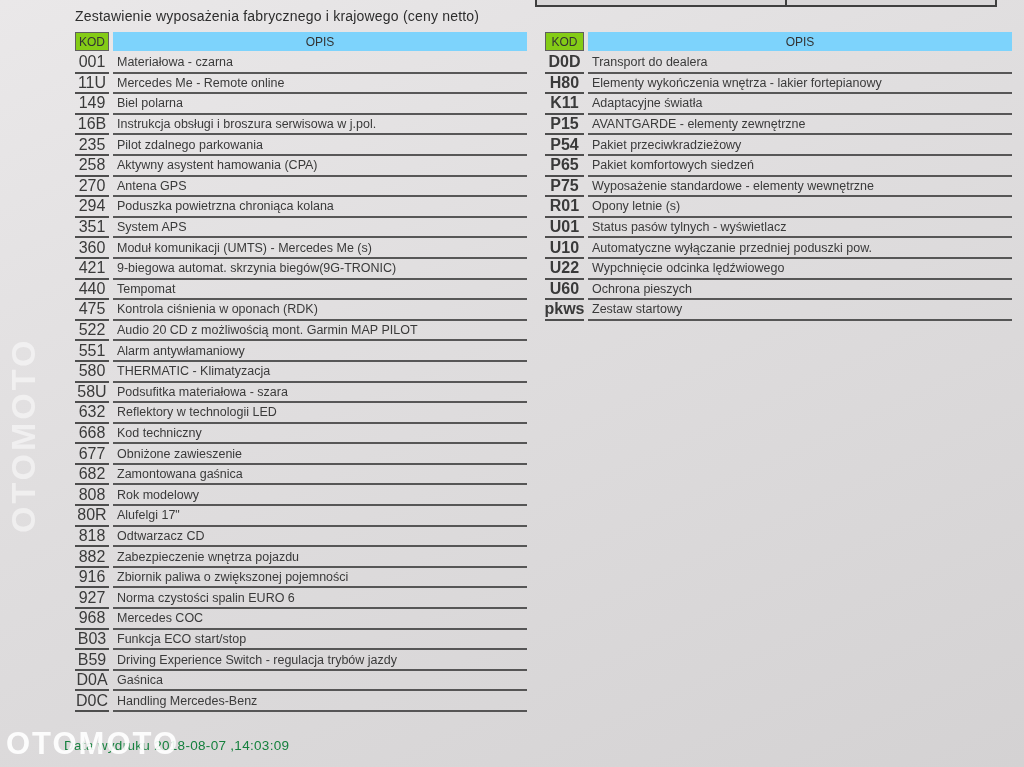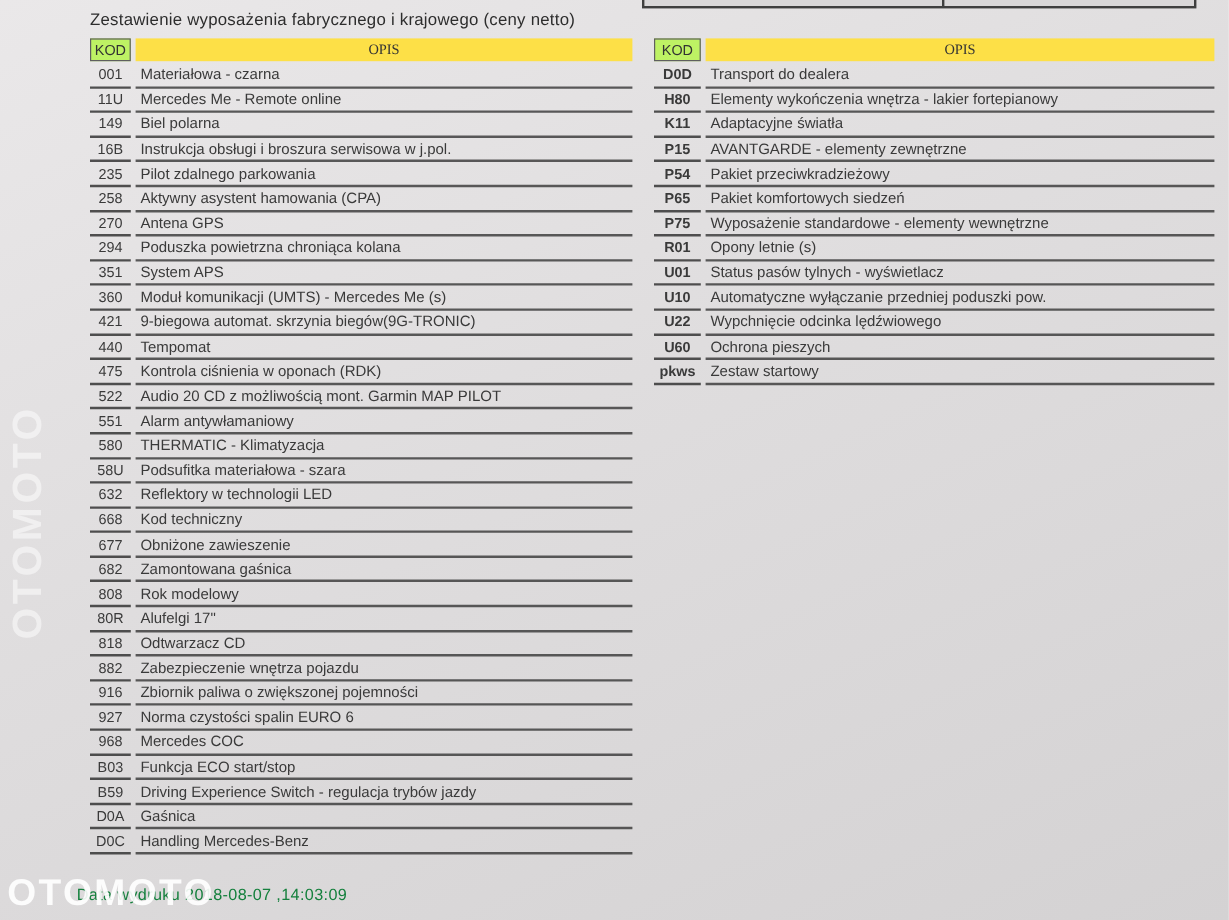--- a/index.html
+++ b/index.html
@@ -20,36 +20,36 @@
   }
   .top-partial .tp-cell1{width:250px;border-right:2px solid #3f3f3f;box-sizing:border-box;}
   .top-partial .tp-cell2{flex:1;}
 
   .equip-table{position:absolute;top:32px;}
   #table-left{left:75px;width:452px;}
   #table-right{left:545px;width:467px;}
 
   .thead{display:flex;height:19px;margin-bottom:2px;}
   .kod-h{
-    width:34px;background:#bef264;border:1px solid #5f5f5f;box-sizing:border-box;
+    width:34px;background:#84cc16;border:1px solid #5f5f5f;box-sizing:border-box;
     display:flex;align-items:center;justify-content:center;
     font-size:12px;color:#333;
   }
   #table-right .kod-h{width:39px;}
   .opis-h{
-    flex:1;margin-left:4px;background:#fde047;
+    flex:1;margin-left:4px;background:#7dd3fc;
     display:flex;align-items:center;justify-content:center;
-    font-size:12px;color:#333;font-family:Liberation Serif, serif;
+    font-size:12px;color:#333;
   }
   .trow{display:flex;height:20.6px;box-sizing:border-box;}
   .code-cell{
     width:34px;box-sizing:border-box;
     border-bottom:2px solid rgba(52,52,52,.85);
     display:flex;align-items:center;justify-content:center;
-    font-size:12px;color:#3a3a3a;
+    font-size:16px;color:#3a3a3a;
   }
   #table-right .code-cell{width:39px;font-weight:bold;}
   .desc-cell{
     flex:1;margin-left:4px;padding-left:4px;box-sizing:border-box;
     border-bottom:2px solid rgba(52,52,52,.8);
     display:flex;align-items:center;
     font-size:12.5px;color:#3a3a3a;white-space:nowrap;overflow:hidden;
   }
   .print-date{
     position:absolute;left:64px;top:738px;

